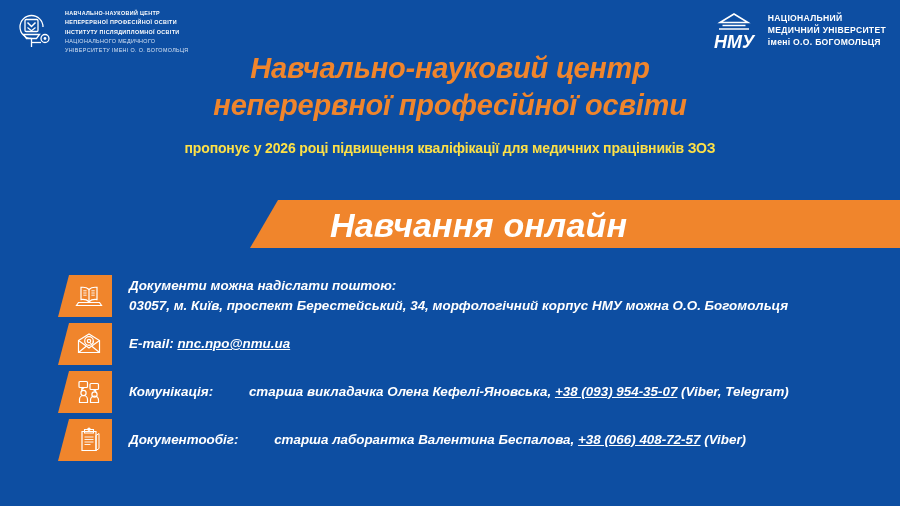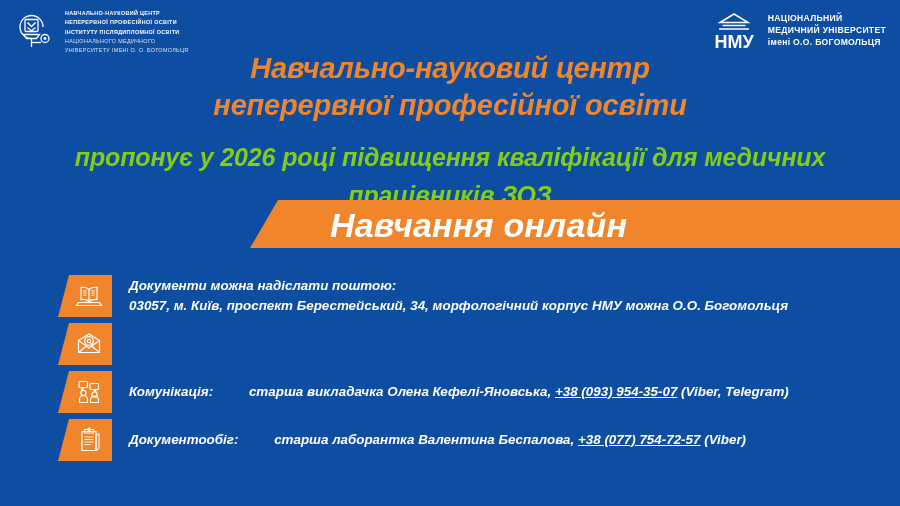--- a/index.html
+++ b/index.html
@@ -16,36 +16,36 @@
   .header { position:absolute; top:0; left:0; width:900px; height:64px; }
 
   .logo-left { position:absolute; left:14px; top:9px; display:flex; align-items:center; gap:9px; }
   .logo-left .mark { width:42px; height:44px; flex:none; }
   .logo-left .lines { display:flex; flex-direction:column; justify-content:center; gap:0px; }
   .logo-left .l { font-size:5.4px; letter-spacing:.35px; line-height:1.72; white-space:nowrap; color:#ffffff; }
   .logo-left .l.b { font-weight:bold; }
   .logo-left .l.t { color:#d4e1f2; font-weight:normal; }
 
   .logo-right { position:absolute; right:14px; top:8px; display:flex; align-items:center; gap:10px; }
-  .logo-right .mark { width:48px; height:44px; flex:none; }
+  .logo-right .mark { width:48px; height:44px; flex:none;font-style:italic; }
   .logo-right .lines { display:flex; flex-direction:column; }
   .logo-right .l { font-size:8.6px; font-weight:bold; letter-spacing:.3px; line-height:1.42; white-space:nowrap; }
 
   
   .title {
     position:absolute; top:50px; left:0; width:900px;
     text-align:center; color:#f0852c;
     font-size:29px; font-weight:bold; font-style:italic;
     line-height:1.29; letter-spacing:-0.2px;
   }
   .subtitle {
     position:absolute; top:138px; left:0; width:900px;
-    text-align:center; color:#84cc16;
-    font-size:25px; font-weight:bold;
-    line-height:1.52; letter-spacing:-0.15px;font-style:italic;
+    text-align:center; color:#fde047;
+    font-size:14px; font-weight:bold;
+    line-height:1.52; letter-spacing:-0.15px;
   }
 
   
   .banner {
     position:absolute; top:200px; left:0; width:900px; height:48px;
     background:#f0852c;
     clip-path: polygon(278px 0, 900px 0, 900px 100%, 250px 100%);
   }
   .banner-label {
     position:absolute; top:206px; left:330px;
@@ -149,20 +149,24 @@
     <span class="tile">
       <svg viewBox="0 0 30 26" width="30" height="26" fill="none" stroke="#ffffff" stroke-width="1.2">
         <path d="M4.5 9.5L15 3l10.5 6.5v12h-21z"></path>
         <path d="M4.5 9.5L15 17l10.5-7.5"></path>
         <path d="M4.5 21.5l8-6.5M25.5 21.5l-8-6.5"></path>
         <circle cx="15" cy="10" r="4.3"></circle>
         <circle cx="15" cy="10" r="1.7"></circle>
         <path d="M19.3 10v1.6a1.6 1.6 0 0 1-3.1.4" stroke-width="1"></path>
       </svg>
     </span>
+    <span class="text">
+      <span class="lt">E-mail:</span> 
+      <span class="u">nnc.npo@nmu.ua</span> 
+    </span>
   </div>
 
   <div class="row">
     <span class="tile">
       <svg viewBox="0 0 30 26" width="30" height="26" fill="none" stroke="#ffffff" stroke-width="1.2">
         <rect x="5" y="2.5" width="8.5" height="6" rx="1"></rect>
         <path d="M8 8.5l-.3 2.2 2.4-2.2"></path>
         <rect x="16" y="4.5" width="8.5" height="6" rx="1"></rect>
         <path d="M21.5 10.5l.3 2.2-2.4-2.2"></path>
         <circle cx="9.5" cy="14" r="2.6"></circle>
@@ -185,18 +189,18 @@
         <path d="M8 4.5h14v19H8z"></path>
         <path d="M10.5 2.5h9v3.5h-9z" stroke-width="1.1"></path>
         <circle cx="15" cy="2.2" r="1.1"></circle>
         <path d="M10.5 10h9M10.5 12.5h9M10.5 15h9M10.5 17.5h6" stroke-width=".9"></path>
         <path d="M22 8.5l3-2v15l-3 2z" stroke-width="1"></path>
       </svg>
     </span>
     <span class="text">
       <span class="lt">Документообіг:</span> 
       <span class="b">старша лаборантка Валентина Беспалова,</span> 
-      <span class="u">+38 (077) 754-72-57</span> 
+      <span class="u">+38 (066) 408-72-57</span> 
       <span class="lt">(Viber)</span> 
     </span>
   </div>
 
 </div>
 
 </body></html>

